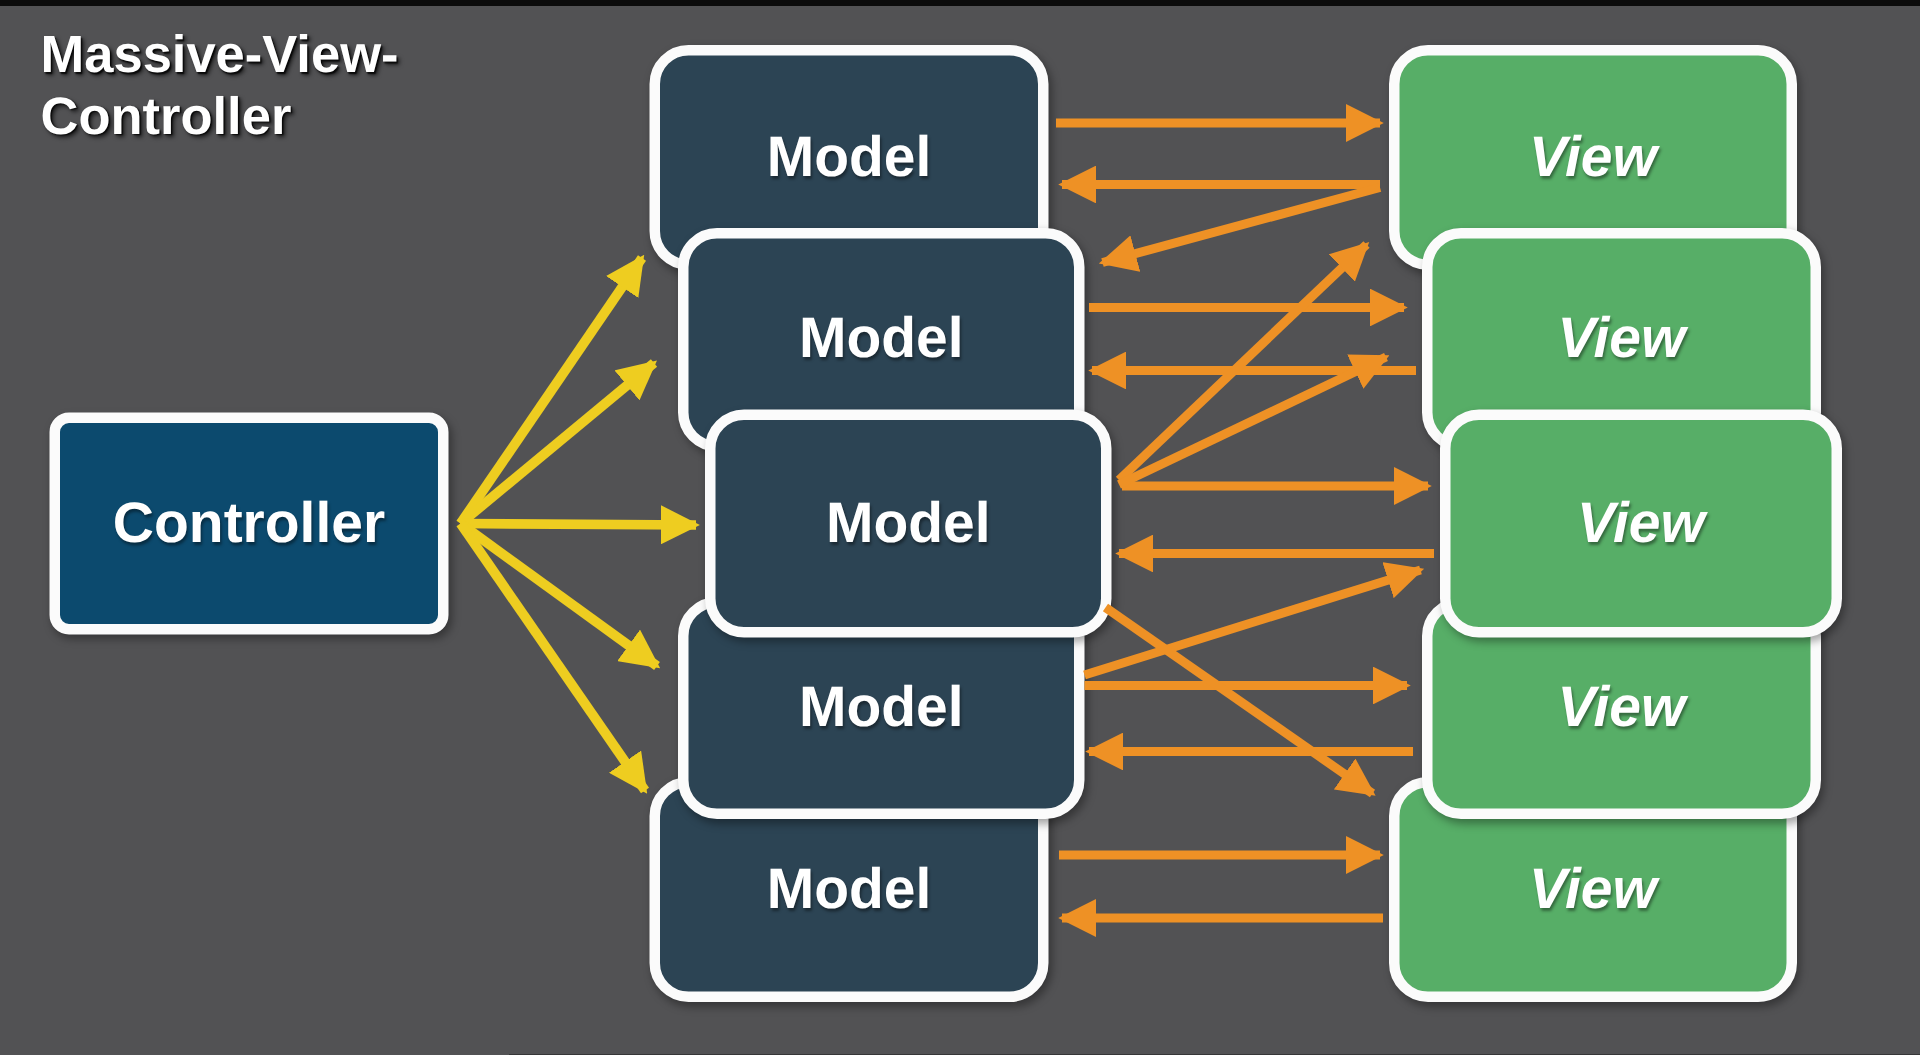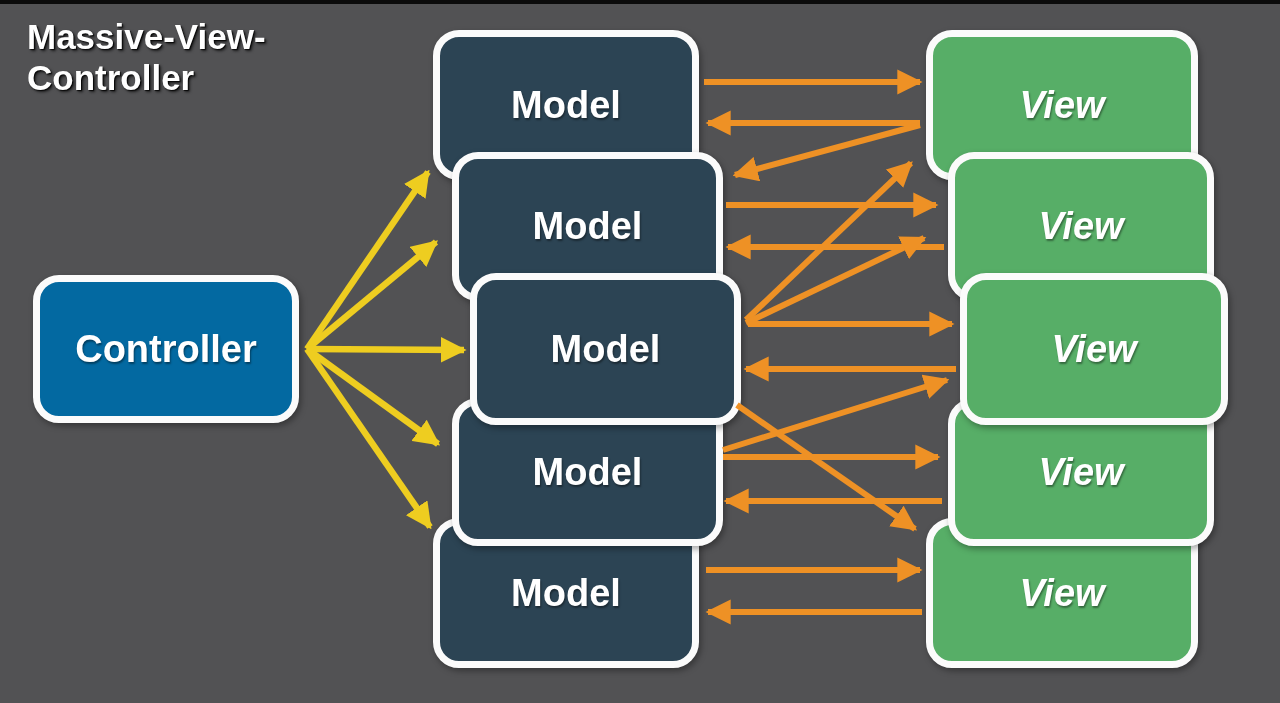--- a/index.html
+++ b/index.html
@@ -42,21 +42,21 @@
   #arrows{position:absolute;left:0;top:0;z-index:10;pointer-events:none;}
 </style>
 </head>
 <body>
 
 <div class="stage" style="background: rgb(82, 82, 84);">
   <div class="top-bar" style="background: rgb(11, 11, 11);"></div>
 
   <div class="slide-title" style="color: rgb(255, 255, 255);">Massive-View-Controller</div>
 
-  <div class="box controller" id="ctrl" style="background: #0369a1; border-color: rgb(251, 251, 251); color: rgb(255, 255, 255);">
+  <div class="box controller" id="ctrl" style="background: #0c4a6e; border-color: rgb(251, 251, 251); color: rgb(255, 255, 255); border-radius: 13px;">
     <span>Controller</span>
   </div>
 
   <div class="box model" id="m1" style="background: rgb(44, 68, 84); border-color: rgb(251, 251, 251); color: rgb(255, 255, 255);">
     <span>Model</span>
   </div>
   <div class="box model" id="m2" style="background: rgb(44, 68, 84); border-color: rgb(251, 251, 251); color: rgb(255, 255, 255);">
     <span>Model</span>
   </div>
   <div class="box model" id="m3" style="background: rgb(44, 68, 84); border-color: rgb(251, 251, 251); color: rgb(255, 255, 255);">

